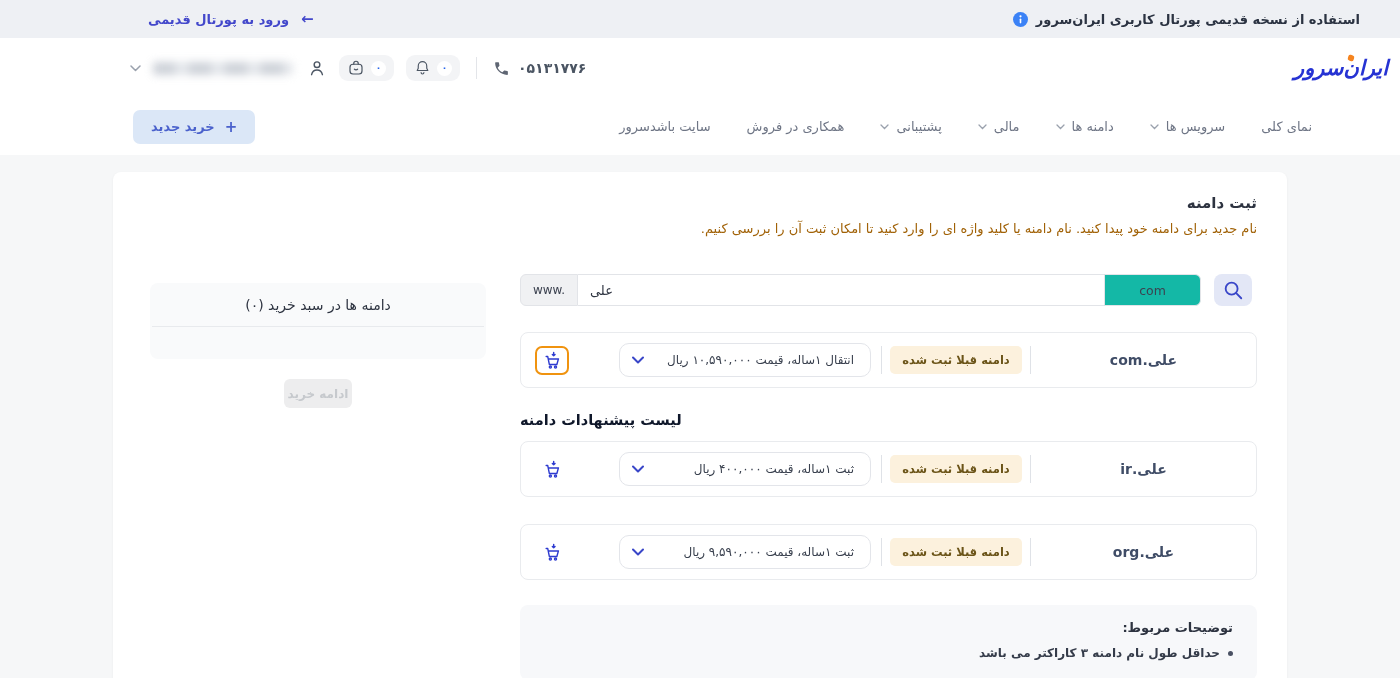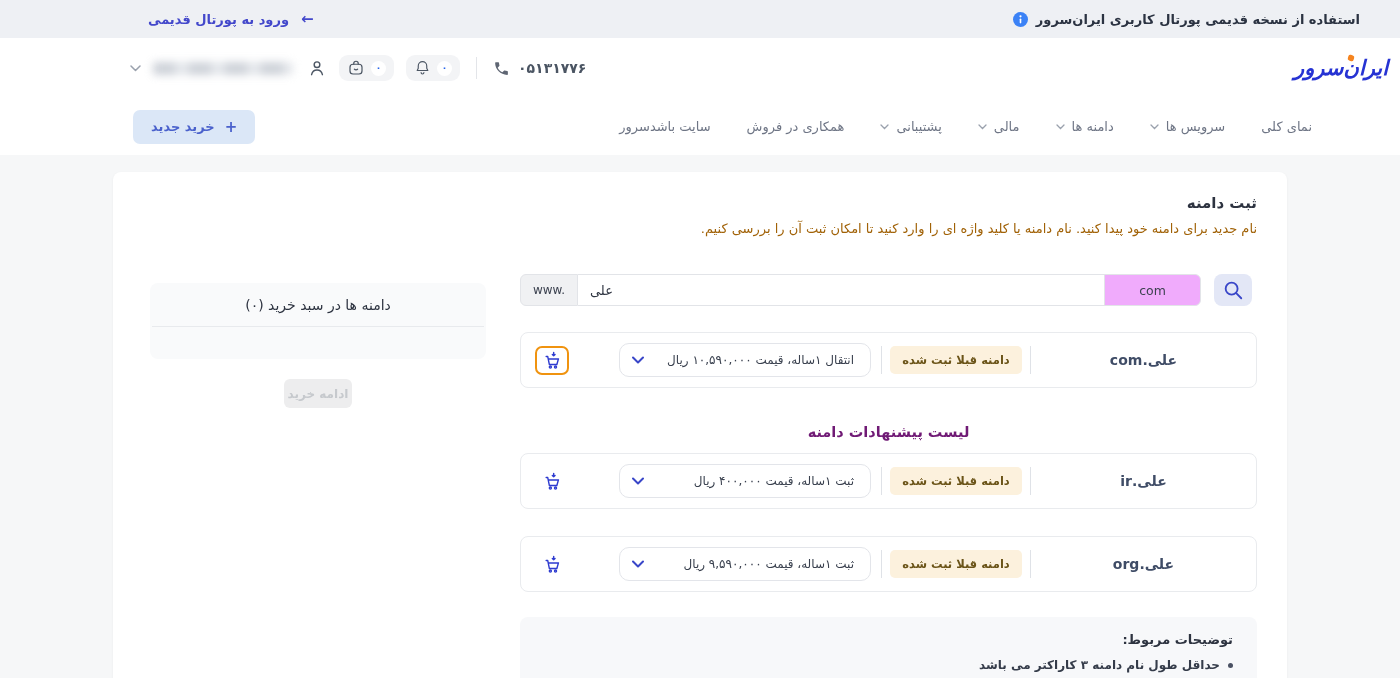--- a/index.html
+++ b/index.html
@@ -93,21 +93,21 @@
     width:58px; height:32px; background:#f0f1f3; border:1px solid #e2e4e8;
     border-radius:6px 0 0 6px; display:flex; align-items:center; justify-content:center;
     font-size:12px; color:#3c4250;
   }
   .query-input{
     width:527px; height:32px; border:1px solid #e2e4e8; border-left:none;
     padding:0 12px; font-size:13px; color:#2f3542; outline:none;
     font-family:inherit; background:#fff; text-align:left;
   }
   .tld-box{
-    width:97px; height:32px; background:#f0abfc; border:1px solid #e2e4e8; margin-left:-1px;
+    width:97px; height:32px; background:#14b8a6; border:1px solid #e2e4e8; margin-left:-1px;
     border-radius:0 6px 6px 0; display:flex; align-items:center; justify-content:center;
     font-size:12.5px; color:#3c4250; cursor:pointer;
   }
   .search-btn{
     width:38px; height:32px; margin-left:13px; background:#e3e7f6; border:none;
     border-radius:8px; display:flex; align-items:center; justify-content:center; cursor:pointer;
   }
   
   .result-row{
     margin-top:26px; height:56px; border:1px solid #e9ebee; border-radius:8px;
@@ -129,21 +129,21 @@
     padding:0 16px 0 12px; cursor:pointer; background:#fff;
   }
   .plan-select .plan-text{ font-size:12px; color:#39404e; white-space:nowrap; }
   .row-spacer{ flex:1; }
   .cart-btn{
     width:34px; height:29px; border-radius:7px; background:#fff;
     display:flex; align-items:center; justify-content:center; cursor:pointer;
     border:2px solid #f0930f;
   }
   .cart-btn.plain{ border:2px solid transparent; }
-  .section-title{ margin-top:36px; font-size:14.5px; font-weight:bold; color:#701a75; text-align:center; }
+  .section-title{ margin-top:24px; font-size:14.5px; font-weight:bold; color:#0f172a; text-align:left; }
   
   .notes-panel{
     margin-top:25px; background:#f7f8fa; border-radius:8px;
     padding:14px 24px 20px; text-align:right;
   }
   .notes-title{ font-size:13px; font-weight:bold; color:#2d3340; line-height:17px; }
   .note-item{
     margin-top:10px; display:flex; direction:rtl; align-items:center; gap:8px;
     font-size:12px; font-weight:bold; color:#353c4a;
   }

